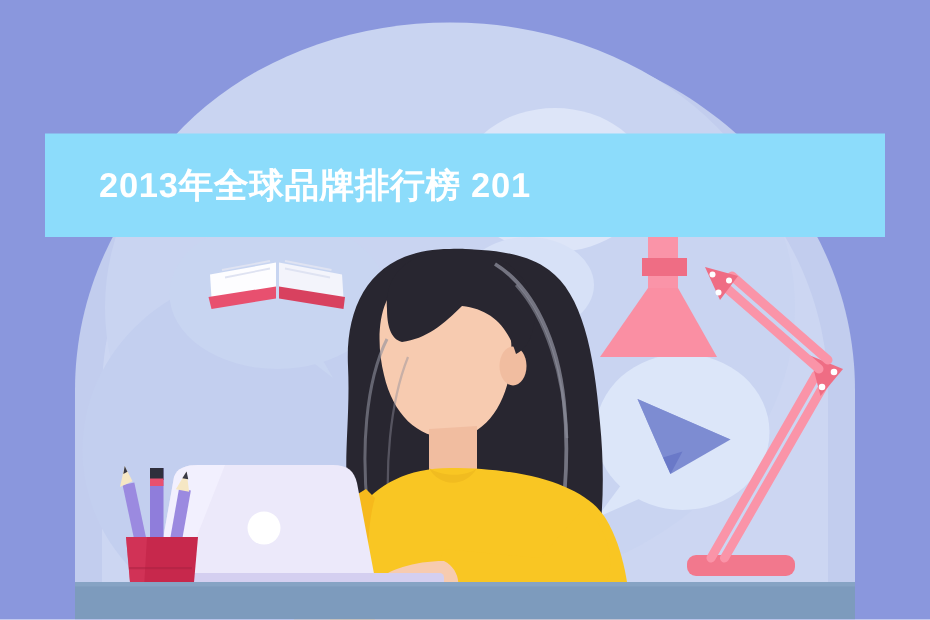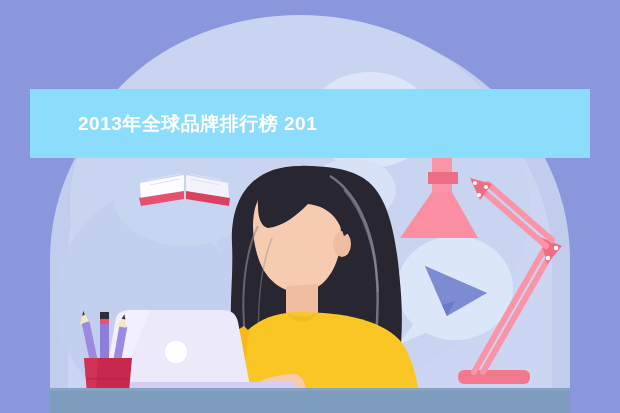--- a/index.html
+++ b/index.html
@@ -32,25 +32,25 @@
     width: 560px;
     height: 69px;
     background: #8cdcfb;
     z-index: 40;
     display: flex;
     align-items: center;
     overflow: hidden;
   }
   #title-text {
     color: #ffffff;
-    font-size: 19px;
+    font-size: 23px;
     font-weight: bold;
     letter-spacing: 0.5px;
     white-space: nowrap;
-    padding-left: 48px;
+    padding-left: 36px;
     font-family: "Liberation Sans", "DejaVu Sans", sans-serif;
   }
 </style>
 </head>
 <body>
 
 <div id="stage">
 
   <svg class="layer" viewBox="0 0 620 413" width="620" height="413" xmlns="http://www.w3.org/2000/svg">
 

